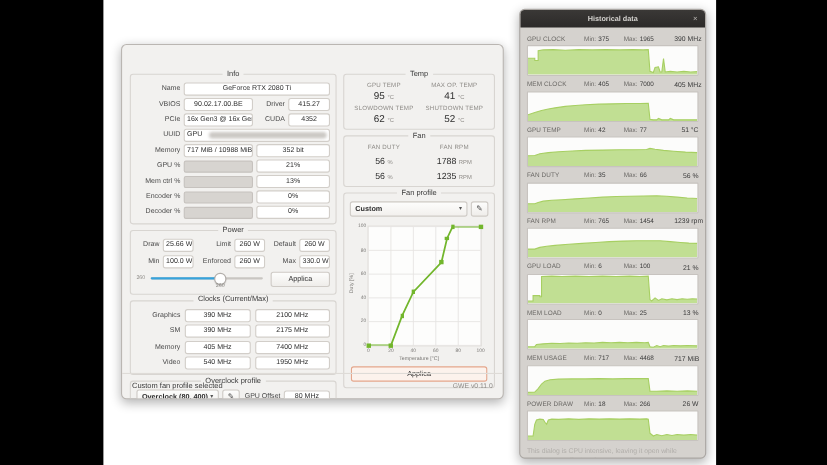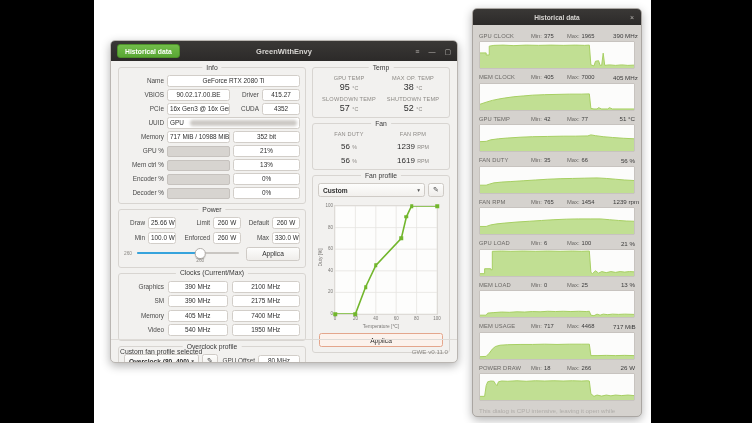--- a/index.html
+++ b/index.html
@@ -97,29 +97,20 @@
   .hist-cur{font-size:6.2px;color:#3b3b3b;text-align:right;white-space:nowrap;}
   .hist-chart{height:26px;background:#fcfcfb;border:1px solid #c7c3bf;border-radius:1px;position:relative;overflow:hidden;}
   .hist-footer{margin-top:3px;font-size:6.2px;line-height:1.4;color:#b0ada9;}
 </style>
 </head>
 <body>
 
 <div class="desktop"></div>
 
 <div class="window main-window">
-  <div class="titlebar">
-    <div class="hd-btn">Historical data</div>
-    <div class="title">GreenWithEnvy</div>
-    <div class="win-btns">
-      <span class="win-btn">≡</span>
-      <span class="win-btn">—</span>
-      <span class="win-btn">▢</span>
-    </div>
-  </div>
 
   <div class="window-body">
 
     <div class="col-left">
 
       <div class="frame">
         <span class="frame-title">Info</span>
         <div class="info-grid">
           <span class="lbl">Name</span>
           <span class="entry span3">GeForce RTX 2080 Ti</span>
@@ -231,42 +222,42 @@
 
       <div class="frame">
         <span class="frame-title">Temp</span>
         <div class="metric-grid">
           <div class="metric">
             <div class="metric-label">GPU TEMP</div>
             <div class="metric-value"><span>95</span> <span class="metric-unit">°C</span></div>
           </div>
           <div class="metric">
             <div class="metric-label">MAX OP. TEMP</div>
-            <div class="metric-value"><span>38</span> <span class="metric-unit">°C</span></div>
+            <div class="metric-value"><span>41</span> <span class="metric-unit">°C</span></div>
           </div>
           <div class="metric">
             <div class="metric-label">SLOWDOWN TEMP</div>
-            <div class="metric-value"><span>57</span> <span class="metric-unit">°C</span></div>
+            <div class="metric-value"><span>62</span> <span class="metric-unit">°C</span></div>
           </div>
           <div class="metric">
             <div class="metric-label">SHUTDOWN TEMP</div>
             <div class="metric-value"><span>52</span> <span class="metric-unit">°C</span></div>
           </div>
         </div>
       </div>
 
       <div class="frame">
         <span class="frame-title">Fan</span>
         <div class="metric-grid fan-grid">
           <div class="metric-label" style="text-align:center;">FAN DUTY</div>
           <div class="metric-label" style="text-align:center;">FAN RPM</div>
           <div class="metric-value metric"><span>56</span> <span class="metric-unit">%</span></div>
-          <div class="metric-value metric"><span>1239</span> <span class="metric-unit">RPM</span></div>
+          <div class="metric-value metric"><span>1788</span> <span class="metric-unit">RPM</span></div>
           <div class="metric-value metric"><span>56</span> <span class="metric-unit">%</span></div>
-          <div class="metric-value metric"><span>1619</span> <span class="metric-unit">RPM</span></div>
+          <div class="metric-value metric"><span>1235</span> <span class="metric-unit">RPM</span></div>
         </div>
       </div>
 
       <div class="frame fanprofile">
         <span class="frame-title">Fan profile</span>
         <div class="fan-top">
           <span class="combo">
             <span>Custom</span>
             <span class="caret">▾</span>
           </span>

